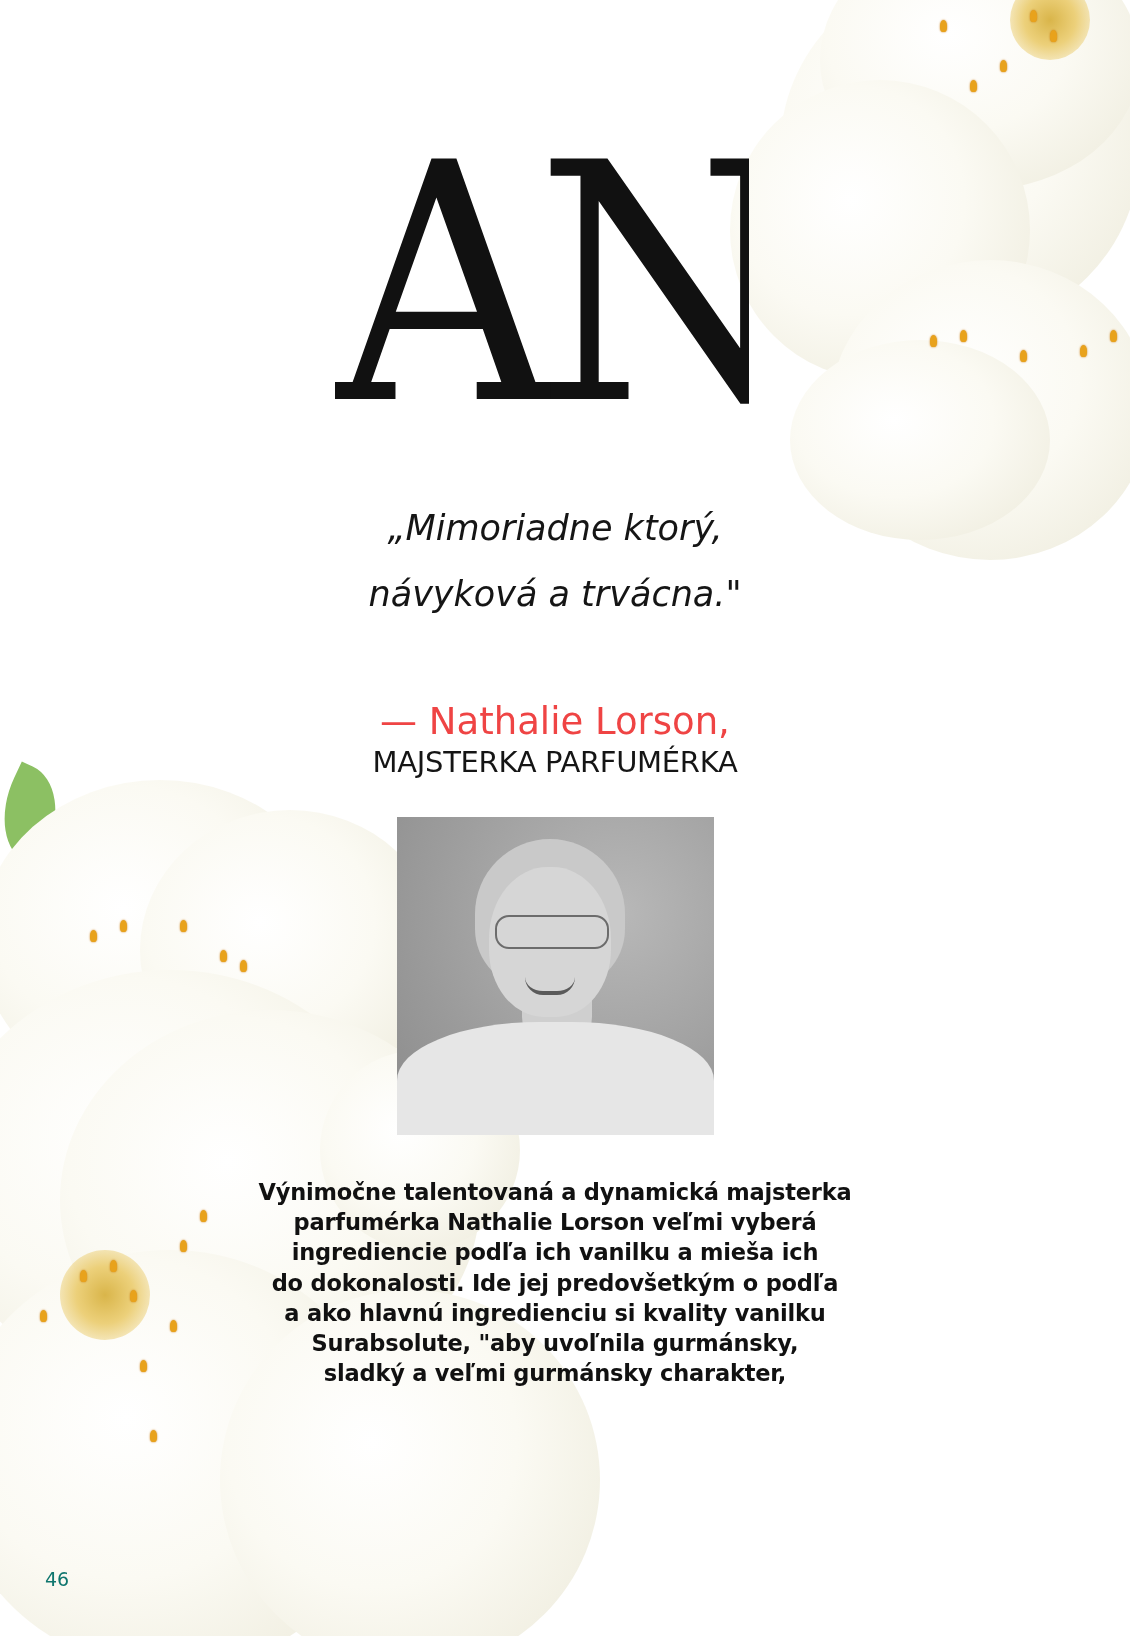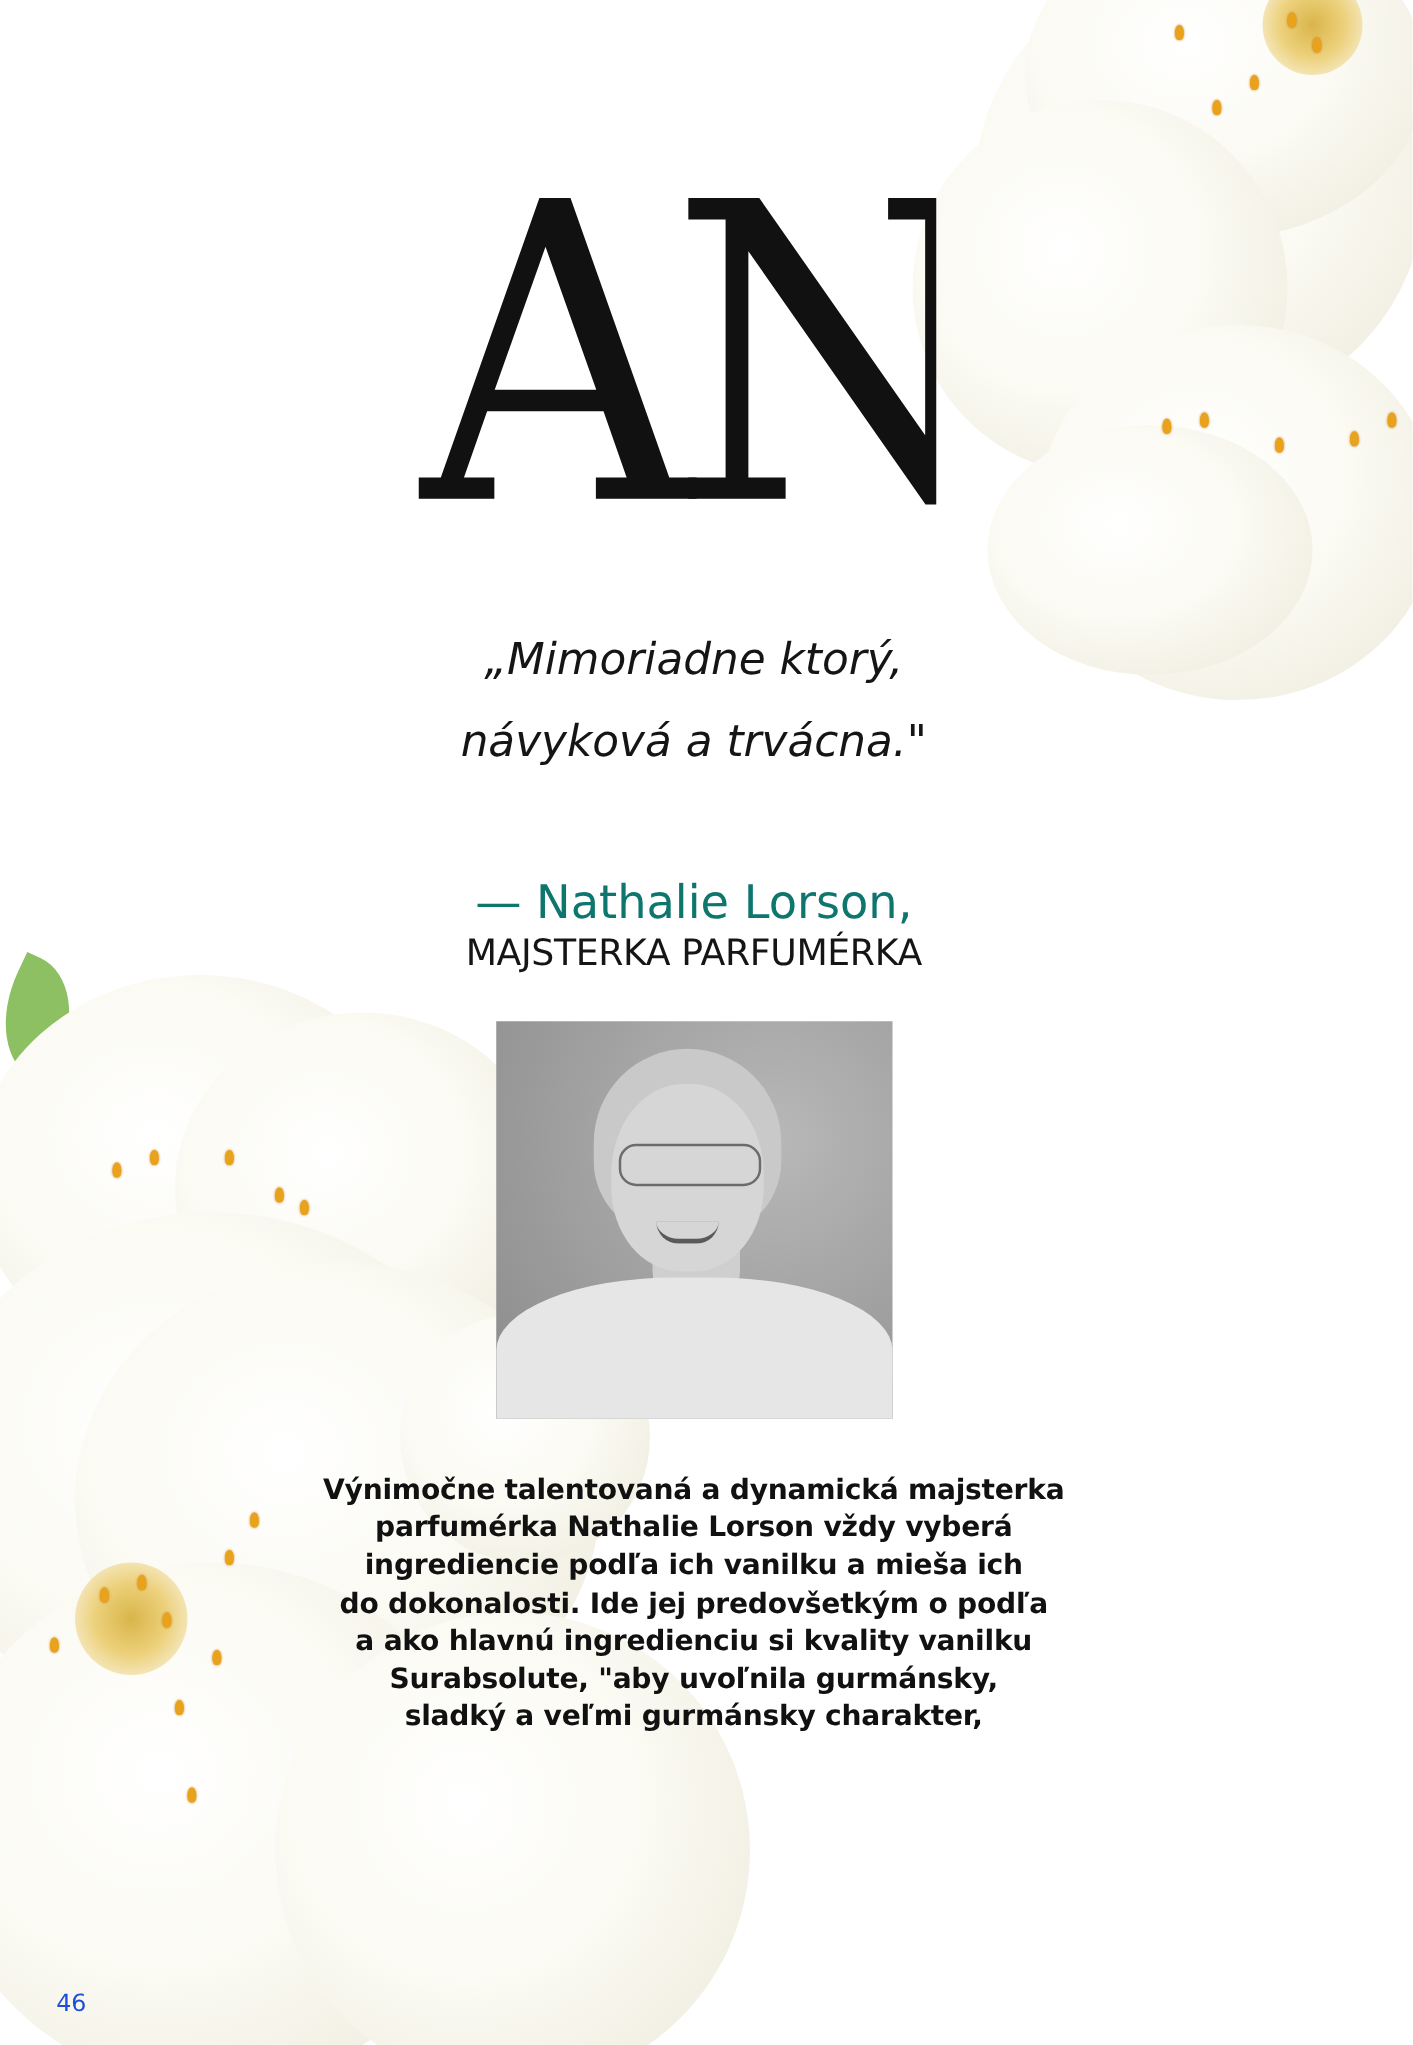--- a/index.html
+++ b/index.html
@@ -35,21 +35,21 @@
     transform: scaleX(0.92); transform-origin: left top;
   }
   .quote {
     position: absolute; left: 0; width: 1110px; top: 495px;
     text-align: center; font-style: italic;
     font-size: 35px; line-height: 66px; color: #151515;
     font-family: "DejaVu Sans", sans-serif; font-weight: 300;
   }
   .attrib-name {
     position: absolute; left: 0; width: 1110px; top: 700px; text-align: center;
-    font-size: 37px; line-height: 44px; color: #0f766e;
+    font-size: 37px; line-height: 44px; color: #ef4444;
   }
   .attrib-role {
     position: absolute; left: 0; width: 1110px; top: 745px; text-align: center;
     font-size: 29px; line-height: 34px; color: #151515; letter-spacing: -0.3px;
   }
   .portrait {
     position: absolute; left: 397px; top: 817px; width: 317px; height: 318px;
     background: radial-gradient(ellipse at 70% 30%, #b8b8b8 0%, #9c9c9c 60%, #8a8a8a 100%);
     overflow: hidden;
   }
@@ -59,21 +59,21 @@
   .portrait .smile { position:absolute; left:128px; top:160px; width:50px; height:14px; border-bottom:4px solid #5a5a5a; border-radius:0 0 25px 25px; }
   .portrait .shirt { position:absolute; left:0; top:205px; width:317px; height:130px; border-radius:45% 45% 0 0; background:#e6e6e6; }
   .portrait .neck { position:absolute; left:125px; top:180px; width:70px; height:50px; background:#cfcfcf; border-radius:0 0 30px 30px; }
   .body-text {
     position: absolute; left: 0; width: 1110px; top: 1177px;
     text-align: center; font-size: 22.5px; line-height: 30.2px; color: #111111;
     letter-spacing: -0.2px;
   }
   .body-text span { display: block; font-weight: bold; }
   .page-number {
-    position: absolute; left: 45px; top: 1568px; font-size: 19px; color: #1d4ed8; margin-top: 24px;
+    position: absolute; left: 45px; top: 1568px; font-size: 19px; color: #0f766e;
   }
 </style>
 </head>
 <body>
 
 <div class="flower-cluster" style="left:700px; top:-40px; width:440px; height:620px;">
   <div class="petal" style="left:80px; top:10px; width:360px; height:360px;"></div>
   <div class="petal" style="left:120px; top:-30px; width:320px; height:260px;"></div>
   <div class="petal" style="left:30px; top:120px; width:300px; height:300px;"></div>
   <div class="petal" style="left:130px; top:300px; width:320px; height:300px;"></div>
@@ -131,21 +131,21 @@
   <div class="hair"></div>
   <div class="neck"></div>
   <div class="shirt"></div>
   <div class="face"></div>
   <div class="glasses"></div>
   <div class="smile"></div>
 </div>
 
 <div class="body-text">
   <span>Výnimočne talentovaná a dynamická majsterka</span>
-  <span>parfumérka Nathalie Lorson vždy vyberá</span>
+  <span>parfumérka Nathalie Lorson veľmi vyberá</span>
   <span>ingrediencie podľa ich vanilku a mieša ich</span>
   <span>do dokonalosti. Ide jej predovšetkým o podľa</span>
   <span>a ako hlavnú ingredienciu si kvality vanilku</span>
   <span>Surabsolute, "aby uvoľnila gurmánsky,</span>
   <span>sladký a veľmi gurmánsky charakter,</span>
 </div>
 
 <div class="page-number">46</div>
 
 </body></html>

